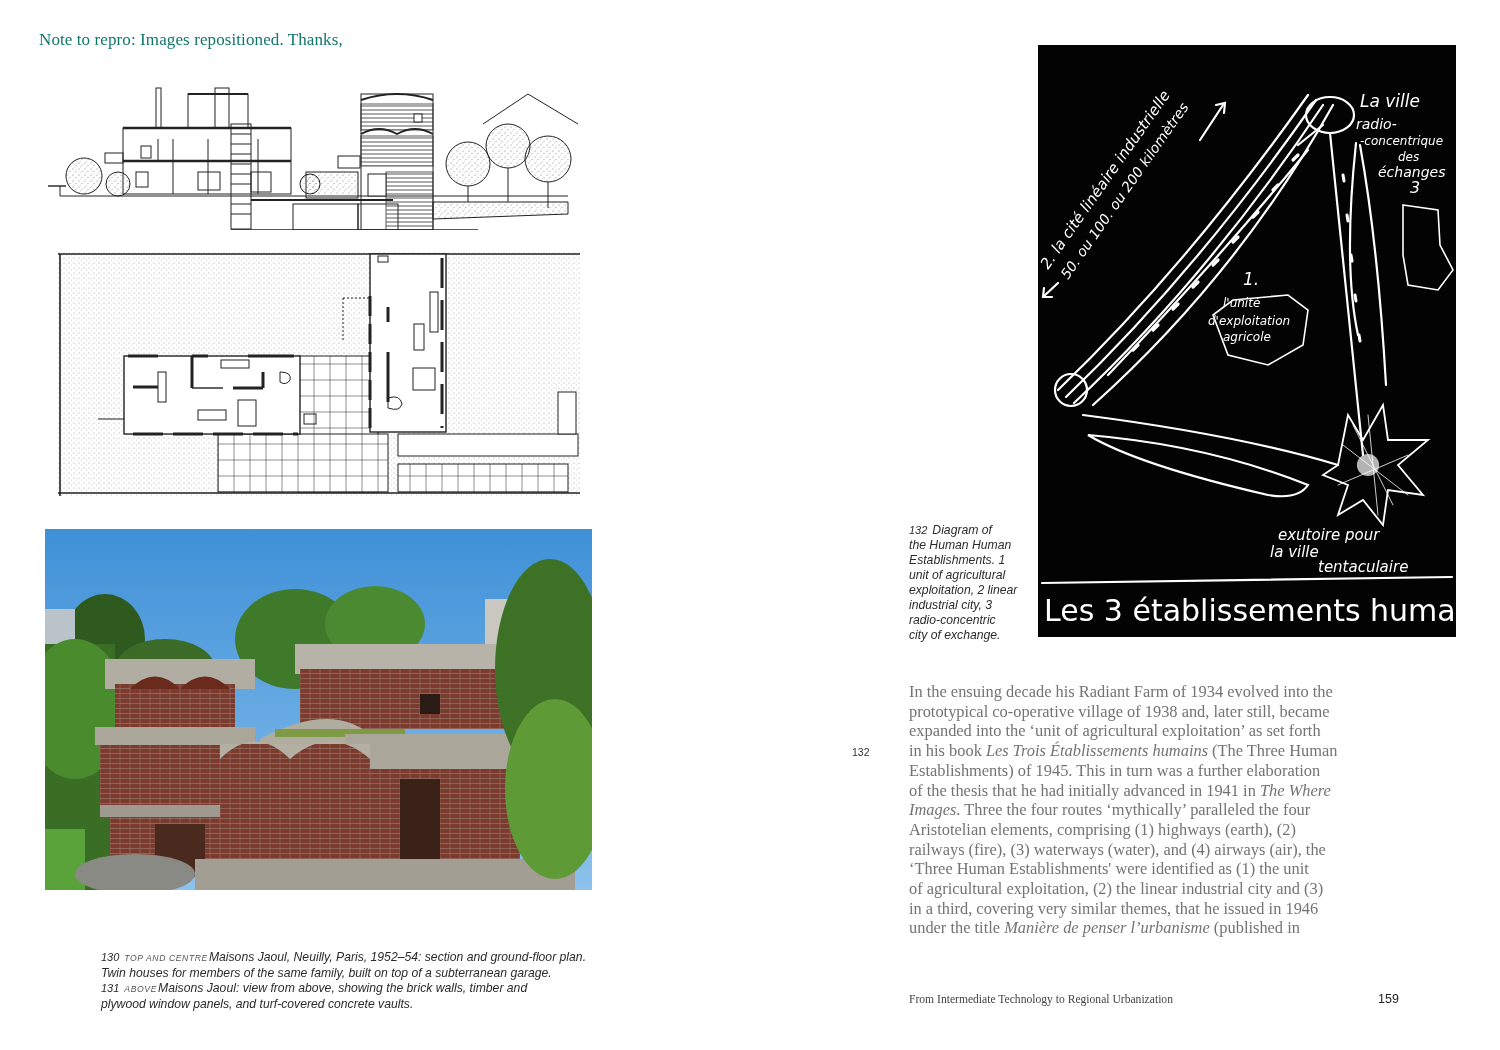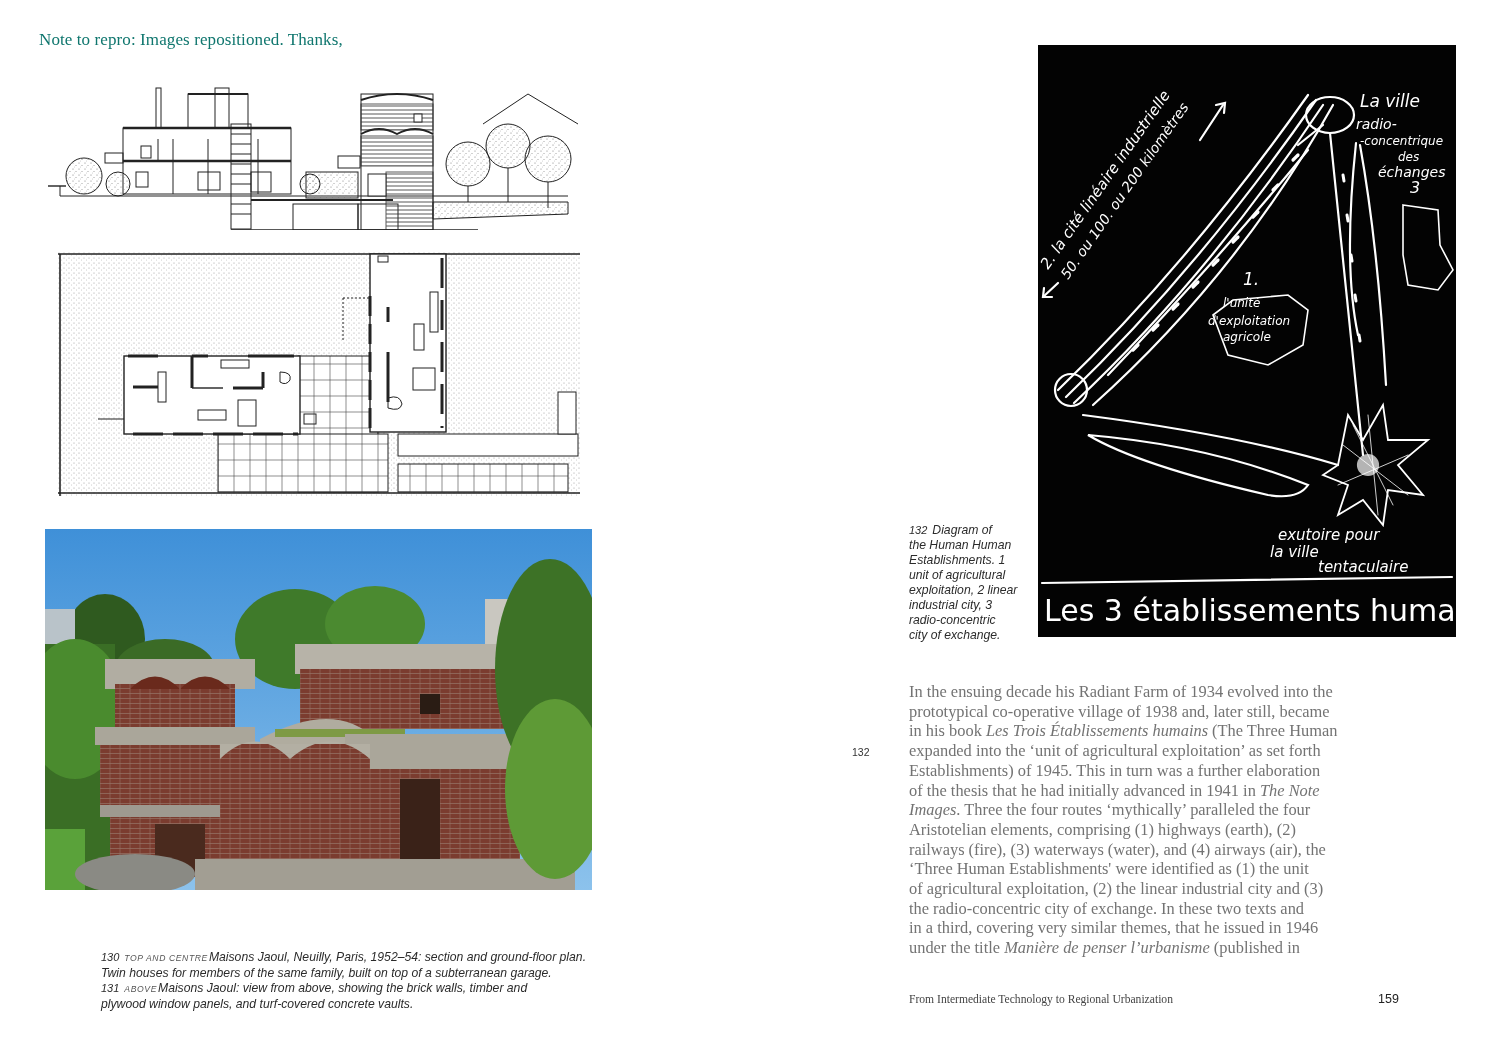--- a/index.html
+++ b/index.html
@@ -348,28 +348,27 @@
       <text x="6" y="576" font-size="30" font-style="normal">Les 3 établissements humains</text>
     </g>
   </svg>
 </div>
 
 <div class="abs margin-ref">132</div>
 
 <div class="abs body-text" id="body-text">
     <span class="line"><span>In the ensuing decade his Radiant Farm of 1934 evolved into the</span></span>
     <span class="line"><span>prototypical co-operative village of 1938 and, later still, became</span></span>
+    <span class="line"><span>expanded into the ‘unit of agricultural exploitation’ as set forth</span></span>
     <span class="line"><span>in his book </span><em>Les Trois Établissements humains</em><span> (The Three Human</span></span>
-    <span class="line"><span>expanded into the ‘unit of agricultural exploitation’ as set forth</span></span>
     <span class="line"><span>Establishments) of 1945. This in turn was a further elaboration</span></span>
-    <span class="line"><span>of the thesis that he had initially advanced in 1941 in </span><em>The Note</em></span>
+    <span class="line"><span>of the thesis that he had initially advanced in 1941 in </span><em>The Where</em></span>
     <span class="line"><em>Images</em><span>. Three the four routes ‘mythically’ paralleled the four</span></span>
     <span class="line"><span>Aristotelian elements, comprising (1) highways (earth), (2)</span></span>
     <span class="line"><span>railways (fire), (3) waterways (water), and (4) airways (air), the</span></span>
     <span class="line"><span>‘Three Human Establishments' were identified as (1) the unit</span></span>
     <span class="line"><span>of agricultural exploitation, (2) the linear industrial city and (3)</span></span>
-    <span class="line"><span>the radio-concentric city of exchange. In these two texts and</span></span>
     <span class="line"><span>in a third, covering very similar themes, that he issued in 1946</span></span>
     <span class="line"><span>under the title </span><em>Manière de penser l’urbanisme</em><span> (published in</span></span>
   </div>
 
 <div class="abs running-head">From Intermediate Technology to Regional Urbanization</div>
 <div class="abs folio">159</div>
 
 </body></html>

